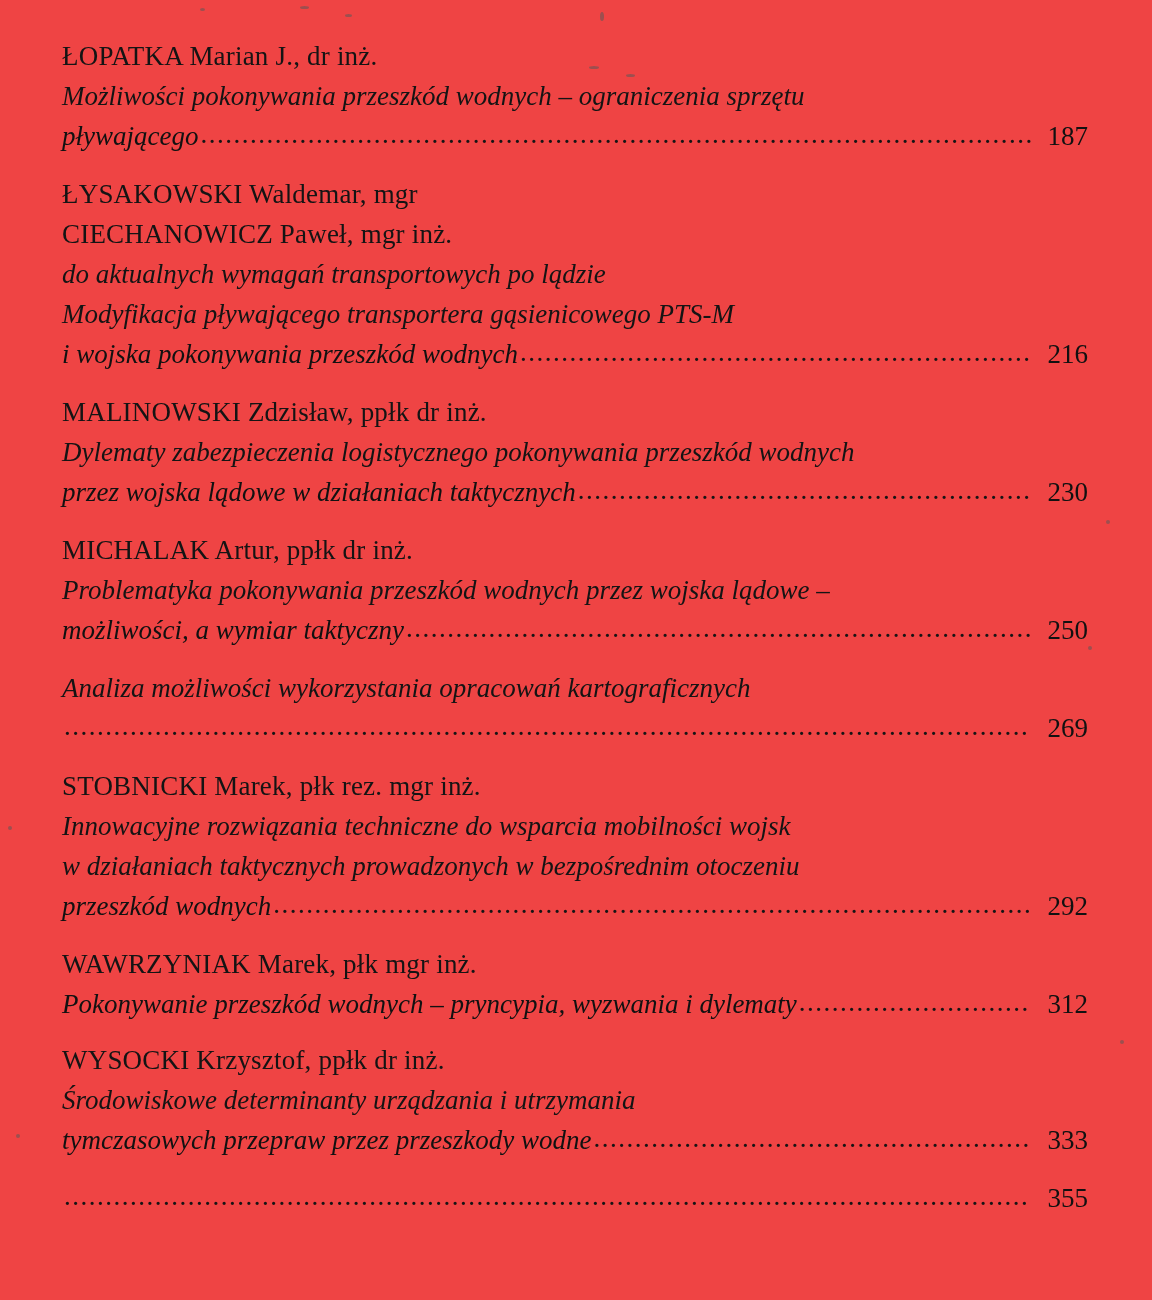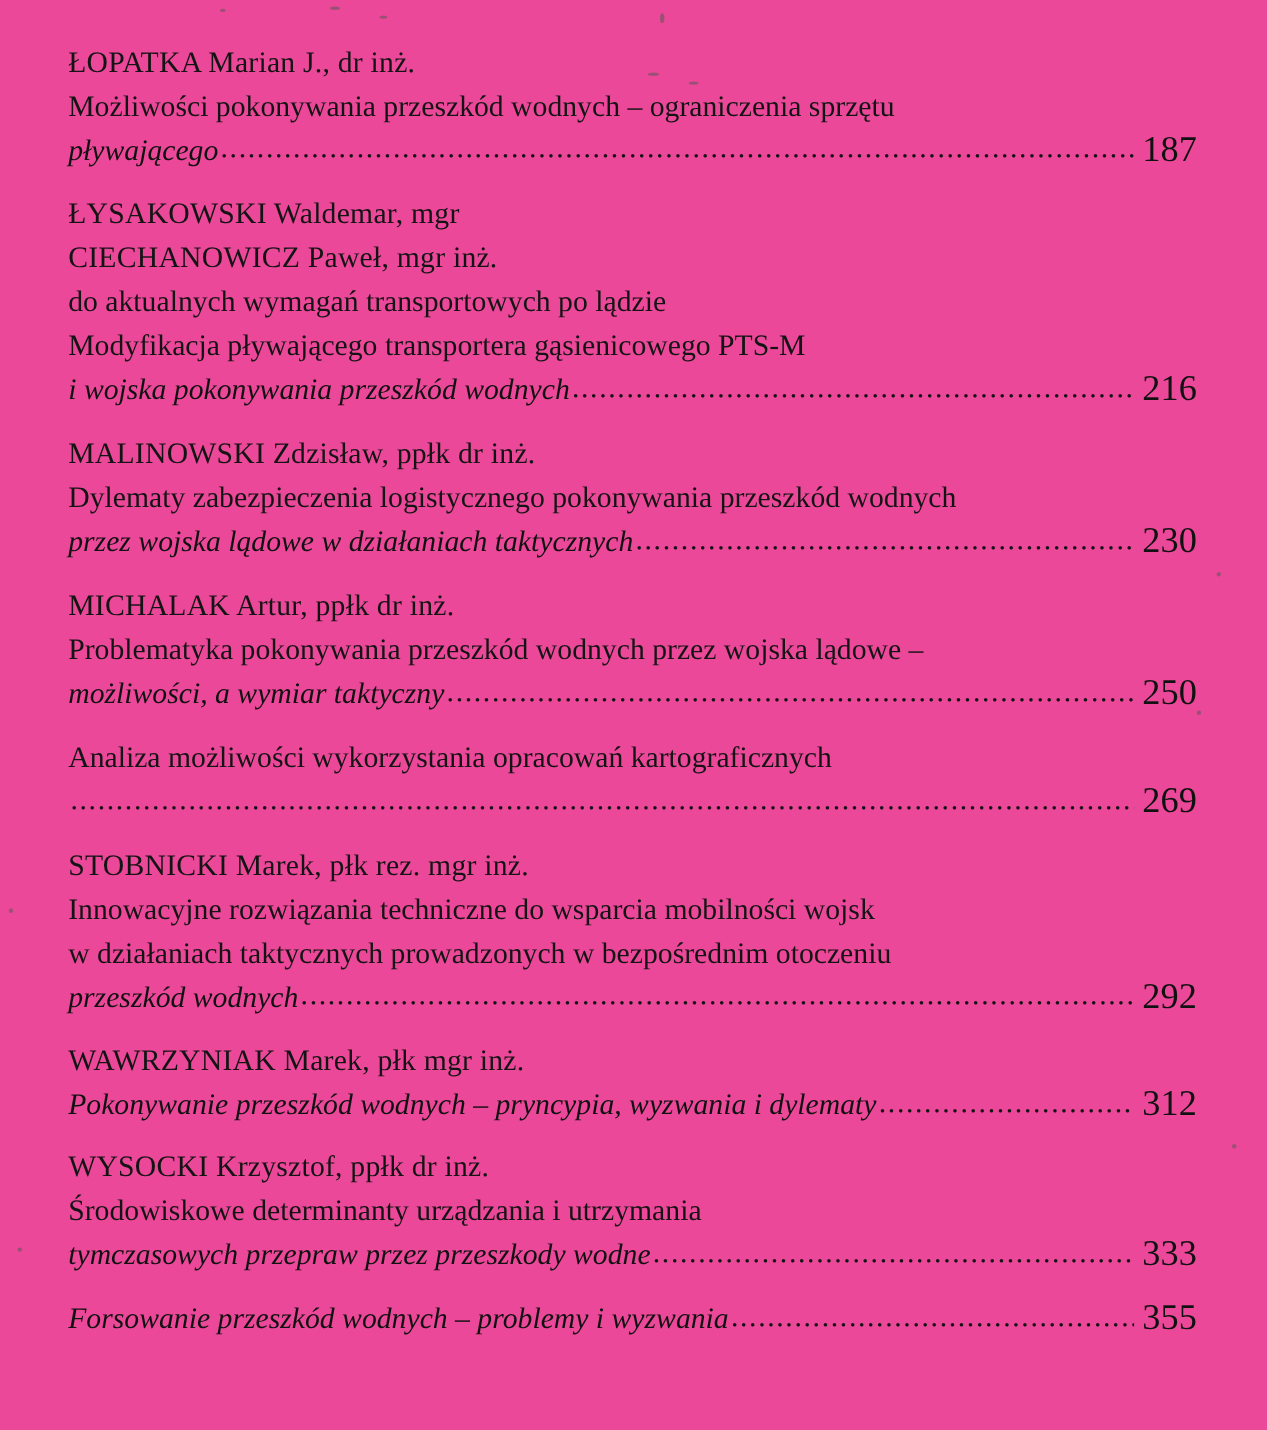--- a/index.html
+++ b/index.html
@@ -14,21 +14,21 @@
     font-family: "Liberation Serif", "DejaVu Serif", serif;
     color: #111111;
     overflow: hidden;
   }
 
   .page {
     position: absolute;
     left: 0; top: 0;
     width: 1152px;
     height: 1300px;
-    background: #ec4899;
+    background: #ef4444;
   }
 
   .toc {
     position: absolute;
     left: 62px;
     top: 36px;
     width: 1026px;
   }
 
   .entry {
@@ -39,20 +39,21 @@
     font-family: "Liberation Serif", "DejaVu Serif", serif;
     font-size: 27px;
     line-height: 40px;
     letter-spacing: 0.2px;
     color: #141414;
     white-space: nowrap;
   }
 
   .title-line {
     font-family: "Liberation Serif", "DejaVu Serif", serif;
+    font-style: italic;
     font-size: 27px;
     line-height: 40px;
     color: #141414;
     white-space: nowrap;
   }
 
   
   .lead-line {
     display: flex;
     align-items: flex-end;
@@ -74,21 +75,21 @@
     line-height: 40px;
     letter-spacing: 1.5px;
     color: #141414;
     margin: 0 1px 0 2px;
     position: relative;
     top: -2px;
   }
   .lead-line .page-num {
     flex: 0 0 auto;
     font-style: normal;
-    font-size: 33px;
+    font-size: 27px;
     line-height: 40px;
     color: #111111;
     text-align: right;
     min-width: 56px;
   }
 
   
   .speck {
     position: absolute;
     background: #5a5a5a;
@@ -190,20 +191,19 @@
       <div class="title-line">Środowiskowe determinanty urządzania i utrzymania</div>
       <div class="lead-line">
         <span class="txt">tymczasowych przepraw przez przeszkody wodne</span>
         <span class="dots">........................................................................................................................................................................................................</span>
         <span class="page-num">333</span>
       </div>
     </div>
 
     <div class="entry">
       <div class="lead-line">
-        <span class="txt">Forsowanie przeszkód wodnych – problemy i wyzwania</span>
         <span class="dots">........................................................................................................................................................................................................</span>
         <span class="page-num">355</span>
       </div>
     </div>
 
   </div>
 </div>
 
 </body></html>

